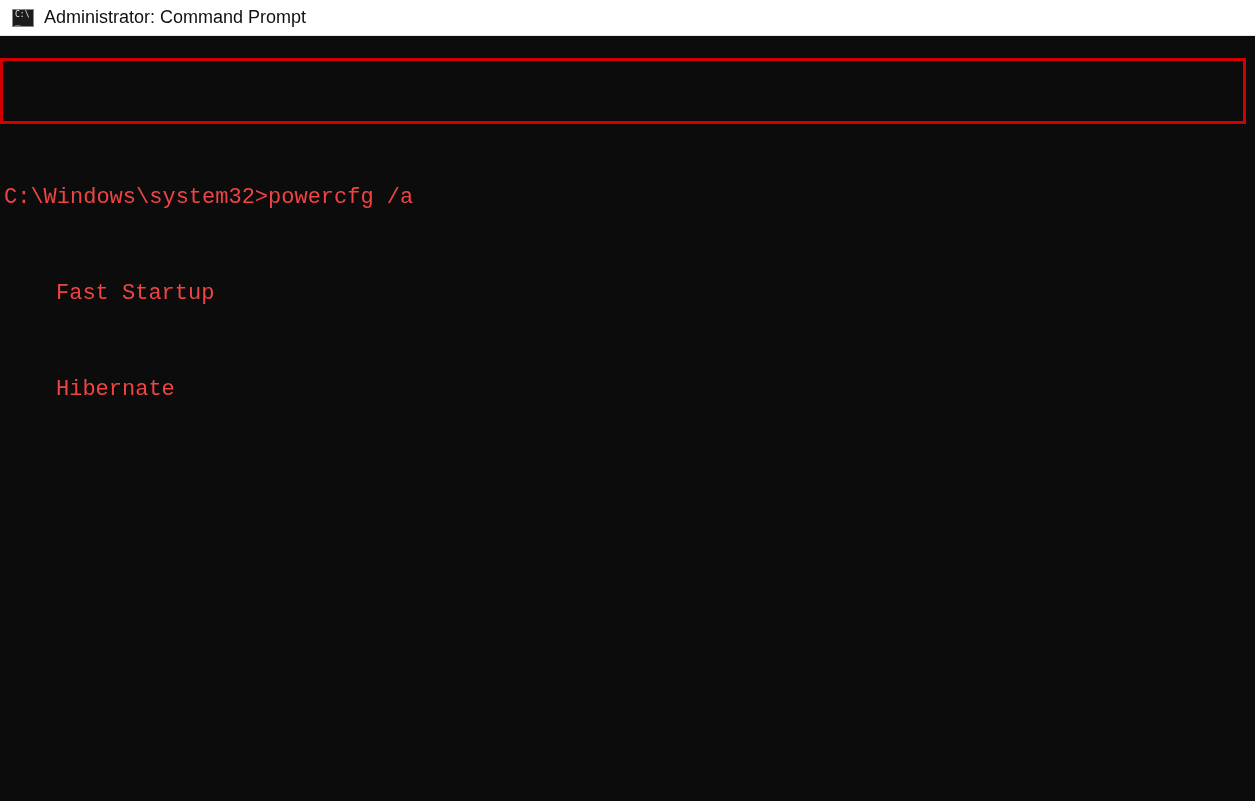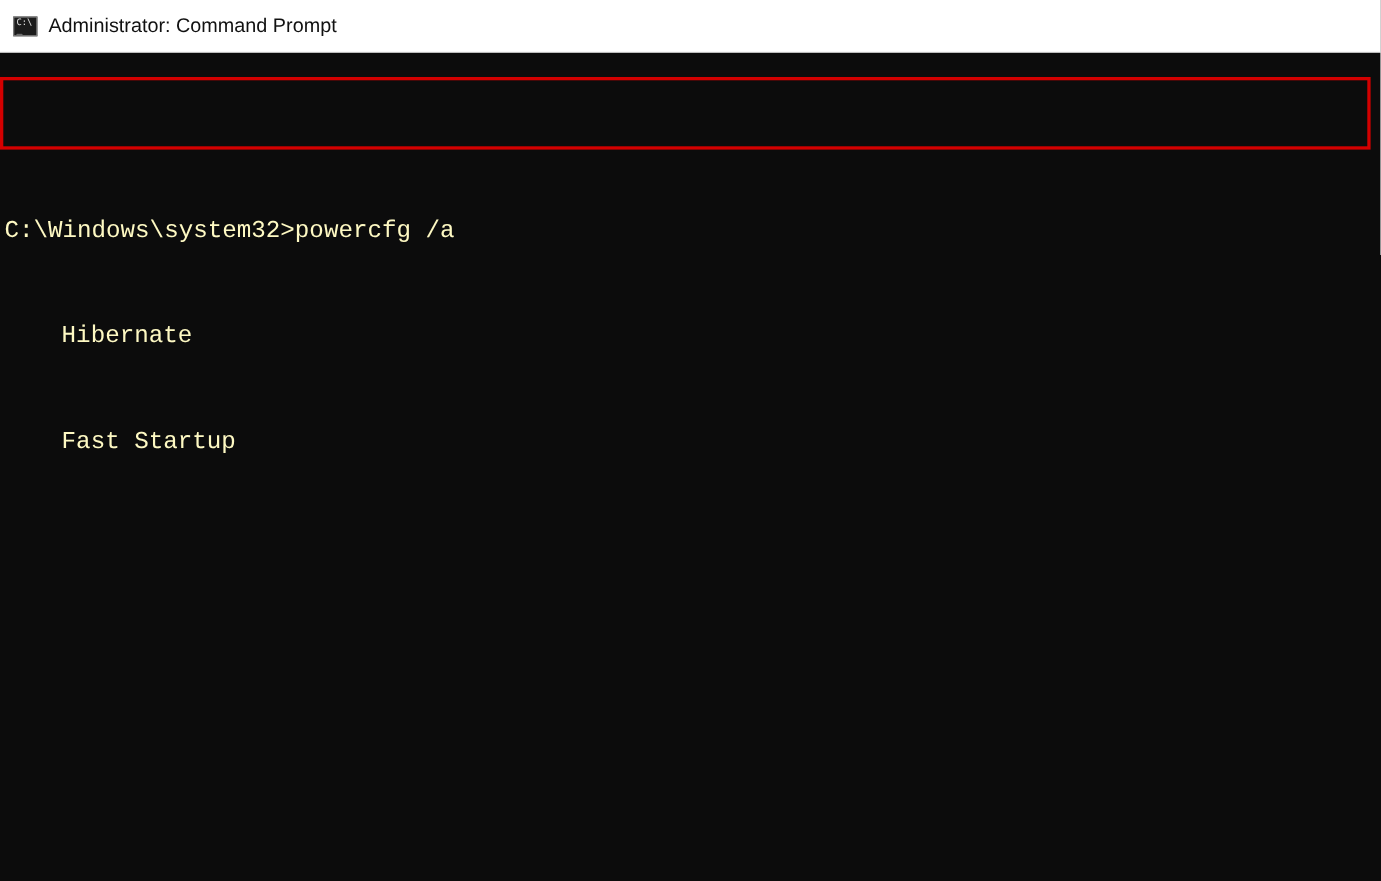--- a/index.html
+++ b/index.html
@@ -1,42 +1,42 @@
 <!DOCTYPE html>
 <html><head>
   <meta charset="utf-8">
   <style>
     * { box-sizing: border-box; margin: 0; padding: 0; }
     html, body { width: 1255px; height: 801px; overflow: hidden; background: #fff; }
     .window { width: 1255px; height: 801px; display: flex; flex-direction: column; font-family: "Segoe UI", Arial, sans-serif; }
-    .titlebar { background: #ffffff; height: 48px; display: flex; align-items: center; padding: 0 12px; gap: 10px; border-bottom: 1px solid #e5e5e5; }
+    .titlebar { background: #ffffff; height: 36px; display: flex; align-items: center; padding: 0 12px; gap: 10px; border-bottom: 1px solid #e5e5e5; }
     .app-icon { width: 22px; height: 18px; background: #1c1c1c; position: relative; display: inline-block; border:1px solid #888; }
     .app-icon::before { content: "C:\\"; position: absolute; top: 1px; left: 2px; color: #e6e6e6; font-size: 8px; font-family: Consolas, monospace; line-height: 8px; }
     .app-icon::after { content: "_"; position: absolute; top: 6px; left: 2px; color: #e6e6e6; font-size: 9px; font-family: Consolas, monospace; }
     .title-text { font-size: 18px; color: #111; font-weight: 400; }
-    .terminal { flex: 1; background: #0c0c0c; color: #fef9c3; font-family: Consolas, "Courier New", monospace; font-size: 22px; line-height: 32px; padding: 18px 0 0 4px; position: relative; white-space: pre; overflow: hidden; }
+    .terminal { flex: 1; background: #0c0c0c; color: #ef4444; font-family: Consolas, "Courier New", monospace; font-size: 22px; line-height: 32px; padding: 18px 0 0 4px; position: relative; white-space: pre; overflow: hidden; }
     .line { white-space: pre; }
     .ind1 { padding-left: 52px; display: inline-block; }
     .highlight-box { position: absolute; border: 3px solid #d40000; pointer-events: none; }
     .spacer { height: 32px; }
   </style>
 </head>
 <body>
 
 <div class="window">
   <div class="titlebar">
     <span class="app-icon"></span>
     <span class="title-text">Administrator: Command Prompt</span>
   </div>
   <div class="terminal">
     <div class="highlight-box" id="hl" style="top: 22px; left: 0px; width: 1246px; height: 66px;"></div>
 
     <div class="line"><span>C:\Windows\system32&gt;</span><span>powercfg /a</span></div>
+    <div class="line"><span class="ind1">Fast Startup</span></div>
     <div class="line"><span class="ind1">Hibernate</span></div>
-    <div class="line"><span class="ind1">Fast Startup</span></div>
     <div class="spacer"></div>
     
     
     
     
     
     
     
     
     

